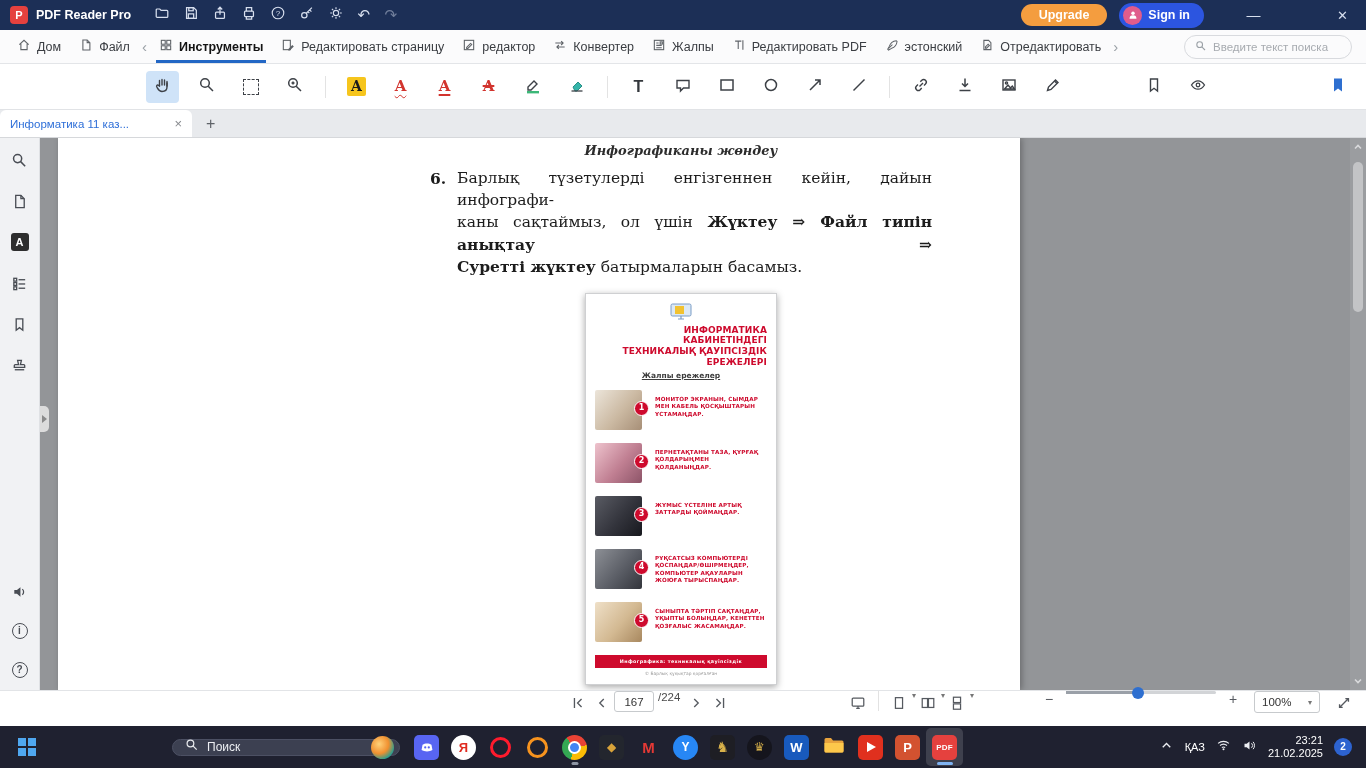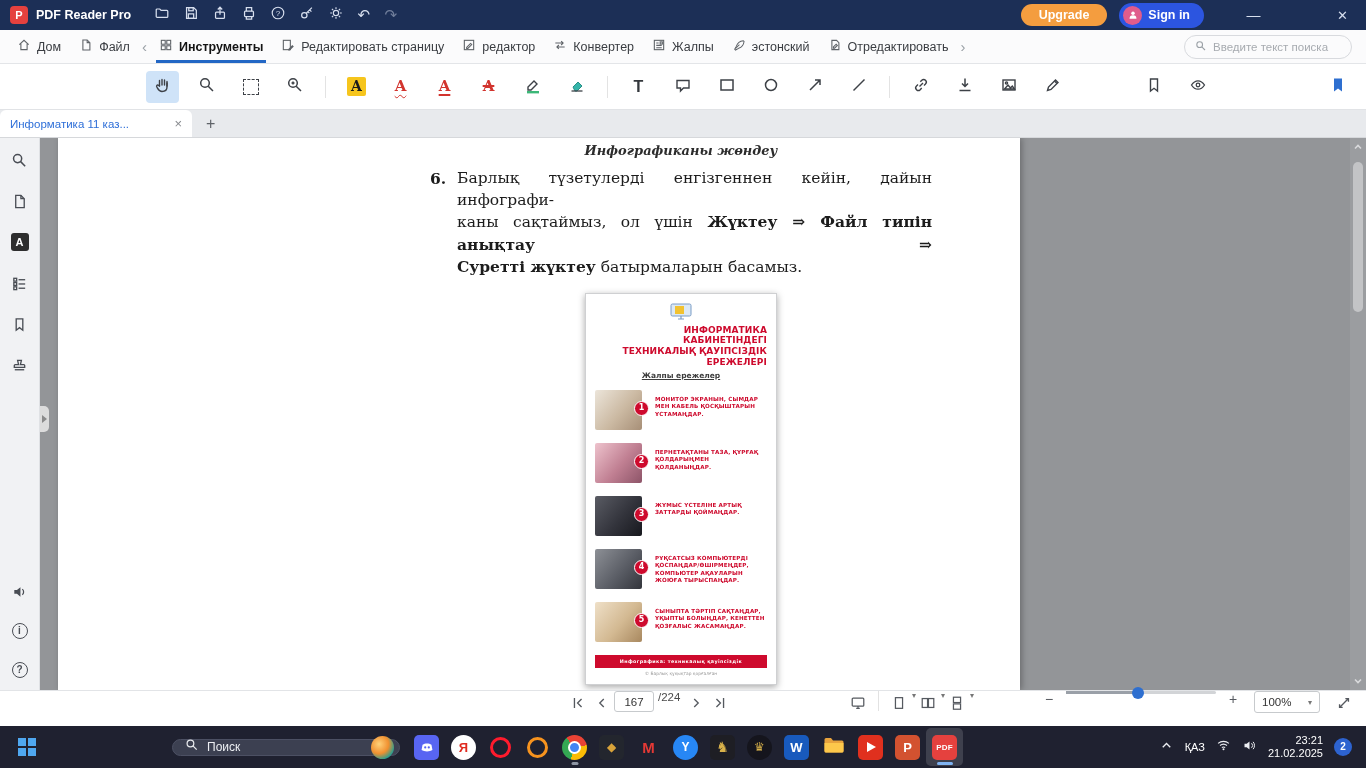--- a/index.html
+++ b/index.html
@@ -266,20 +266,27 @@
           </svg></span>
         <span>Конвертер</span>
       </div>
     <div class="mitem">
         <span><svg viewBox="0 0 18 18" fill="none" stroke="currentColor" stroke-width="1.4">
             <rect x="3" y="3" width="12" height="12"></rect>
             <path d="M5.5 6.5h3M5.5 9.5h7M5.5 12.5h7"></path>
             <rect x="10.5" y="5" width="2.8" height="2.8"></rect>
           </svg></span>
         <span>Жалпы</span>
+      </div>
+    <div class="mitem">
+        <span><svg viewBox="0 0 18 18" fill="none" stroke="currentColor" stroke-width="1.4">
+            <path d="M4 4h8M8 4v10"></path>
+            <path d="M14 3v12"></path>
+          </svg></span>
+        <span>Редактировать PDF</span>
       </div>
     <div class="mitem">
         <span><svg viewBox="0 0 18 18" fill="none" stroke="currentColor" stroke-width="1.3">
             <path d="M14.5 3.5c-4 .5-7.5 3-8.8 7l-2.2 4 1 1 4-2.2c4-1.3 6.5-4.8 7-8.8z"></path>
             <path d="M4.5 13.5l5-5"></path>
           </svg></span>
         <span>эстонский</span>
       </div>
     <div class="mitem">
         <span><svg viewBox="0 0 18 18" fill="none" stroke="currentColor" stroke-width="1.4">

